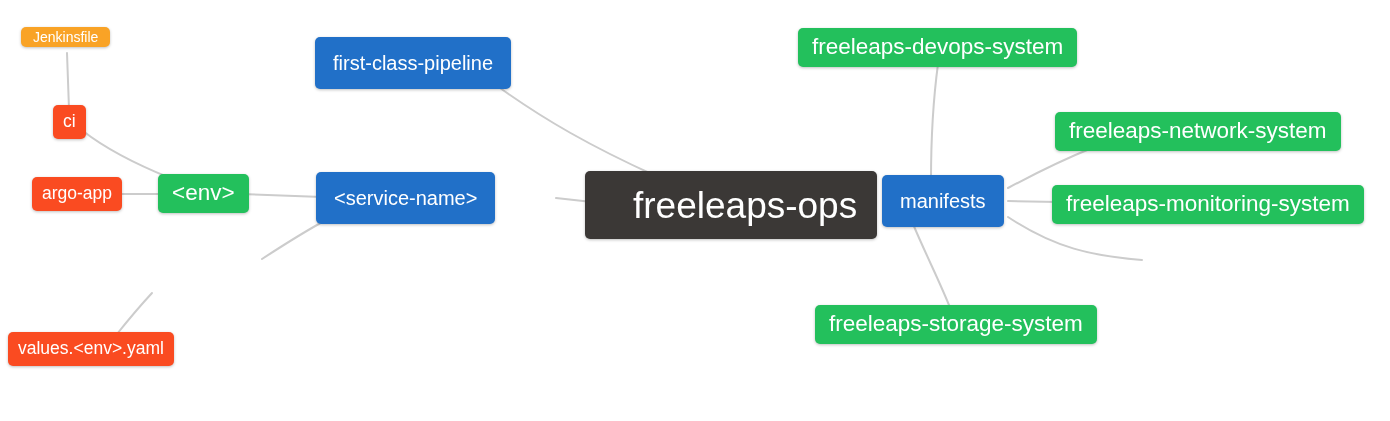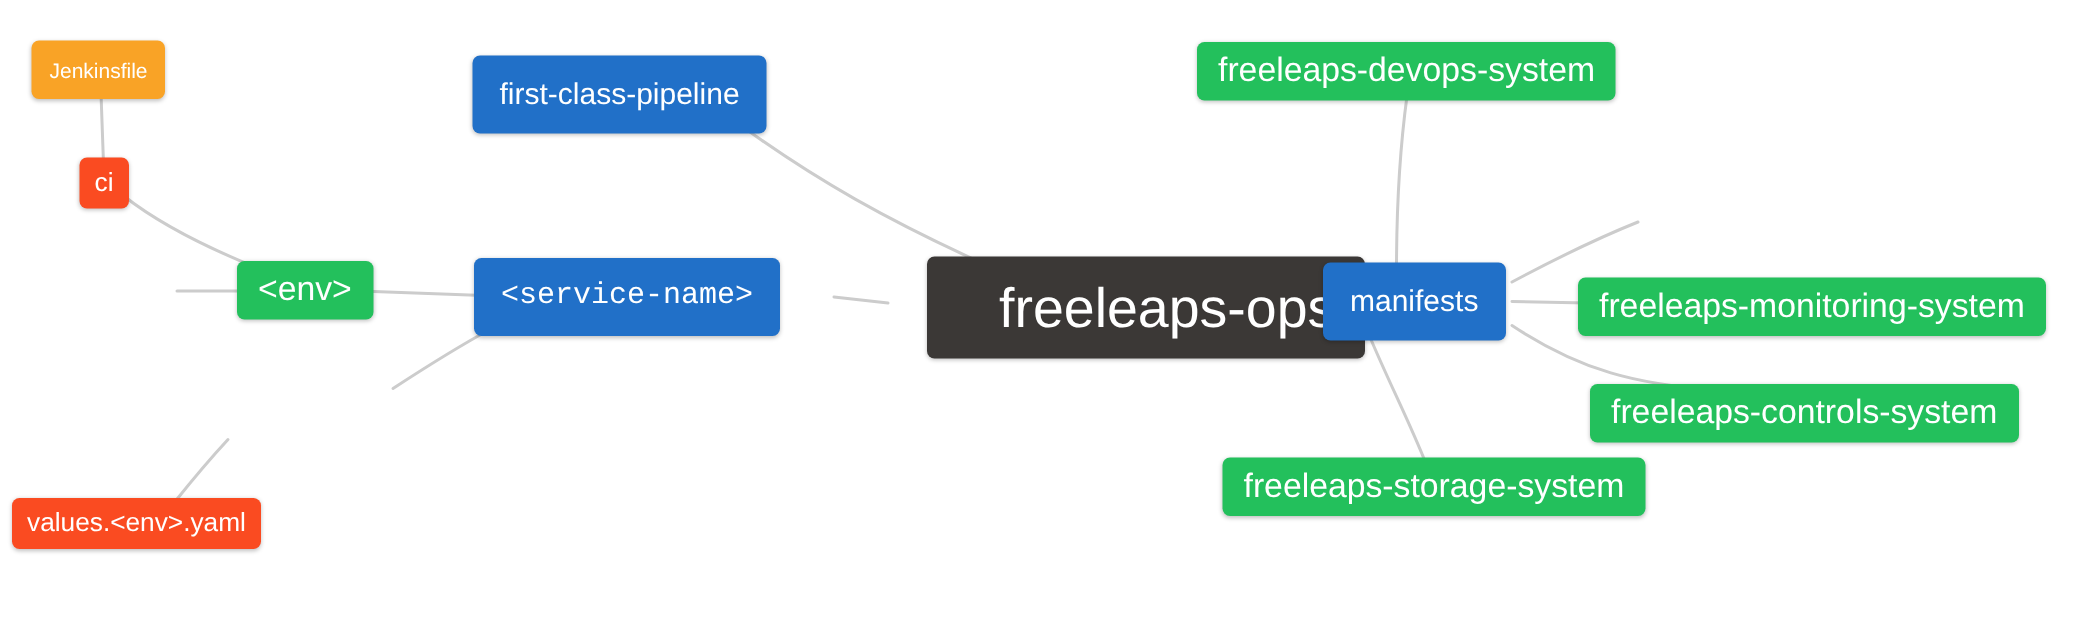--- a/index.html
+++ b/index.html
@@ -42,21 +42,21 @@
     white-space: nowrap;
     border-radius: 5px;
     box-shadow: 0 1px 3px rgba(0,0,0,0.25);
     cursor: pointer;
     line-height: 1;
   }
   .lvl-root { background: var(--root-bg, #3b3836);  font-size: 37px;   height: 68px; padding: 0 20px; }
   .lvl-1    { background: var(--level1-bg, #2170c8); font-size: 20px;  height: 52px; padding: 0 18px; }
   .lvl-2    { background: var(--level2-bg, #23c05c); font-size: 22.5px;height: 39px; padding: 0 14px; }
   .lvl-3    { background: var(--level3-bg, #fa4b21); font-size: 17.5px;height: 34px; padding: 0 10px; }
-  .lvl-4    { background: var(--level4-bg, #f9a326); font-size: 14px;  height: 39px; padding: 0 12px; }
+  .lvl-4    { background: var(--level4-bg, #f9a326); font-size: 14px;  height: 20px; padding: 0 12px; }
 </style>
 </head>
 <body>
 
 <div class="canvas">
 
   <svg class="edges" viewBox="0 0 1390 421" xmlns="http://www.w3.org/2000/svg">
     <path d="M67,53 L69,109"></path>
     <path d="M83,131 C106,149 138,165 170,178"></path>
     <path d="M118,194 L164,194"></path>
@@ -68,27 +68,28 @@
     <path d="M843,204 L860,202"></path>
     <path d="M938,64 C933,101 931,140 931,180"></path>
     <path d="M1008,188 C1038,172 1062,160 1092,148"></path>
     <path d="M1008,201 L1058,202"></path>
     <path d="M1008,217 C1055,248 1092,256 1142,260"></path>
     <path d="M913,224 C926,255 940,282 951,310"></path>
   </svg>
 
   <div class="node lvl-4" style="left:21px;   top:27px;">Jenkinsfile</div>
   <div class="node lvl-3" style="left:53px;   top:105px;">ci</div>
+  <div class="node lvl-3" style="left:32px;   top:177px;">argo-app</div>
   <div class="node lvl-2" style="left:158px;  top:174px;">&lt;env&gt;</div>
   <div class="node lvl-3" style="left:8px;    top:332px;">values.&lt;env&gt;.yaml</div>
 
   <div class="node lvl-1" style="left:315px;  top:37px;">first-class-pipeline</div>
-  <div class="node lvl-1" style="left:316px;  top:172px;font-family:Liberation Mono, monospace;">&lt;service-name&gt;</div>
+  <div class="node lvl-1" style="left:316px;  top:172px;">&lt;service-name&gt;</div>
 
-  <div class="node lvl-root" style="left:618px;  top:171px;padding-left:48px;">freeleaps-ops</div>
+  <div class="node lvl-root" style="left:585px;  top:171px;padding-left:48px;">freeleaps-ops</div>
   <div class="node lvl-1" style="left:853px;  top:175px;margin-left:29px;">manifests</div>
 
   <div class="node lvl-2" style="left:798px;  top:28px;">freeleaps-devops-system</div>
+  <div class="node lvl-2" style="left:1055px; top:112px;">freeleaps-network-system</div>
   <div class="node lvl-2" style="left:1052px; top:185px;">freeleaps-monitoring-system</div>
-  <div class="node lvl-2" style="left:1060px; top:256px;">freeleaps-controls-system</div>
   <div class="node lvl-2" style="left:815px;  top:305px;">freeleaps-storage-system</div>
 
 </div>
 
 </body></html>

